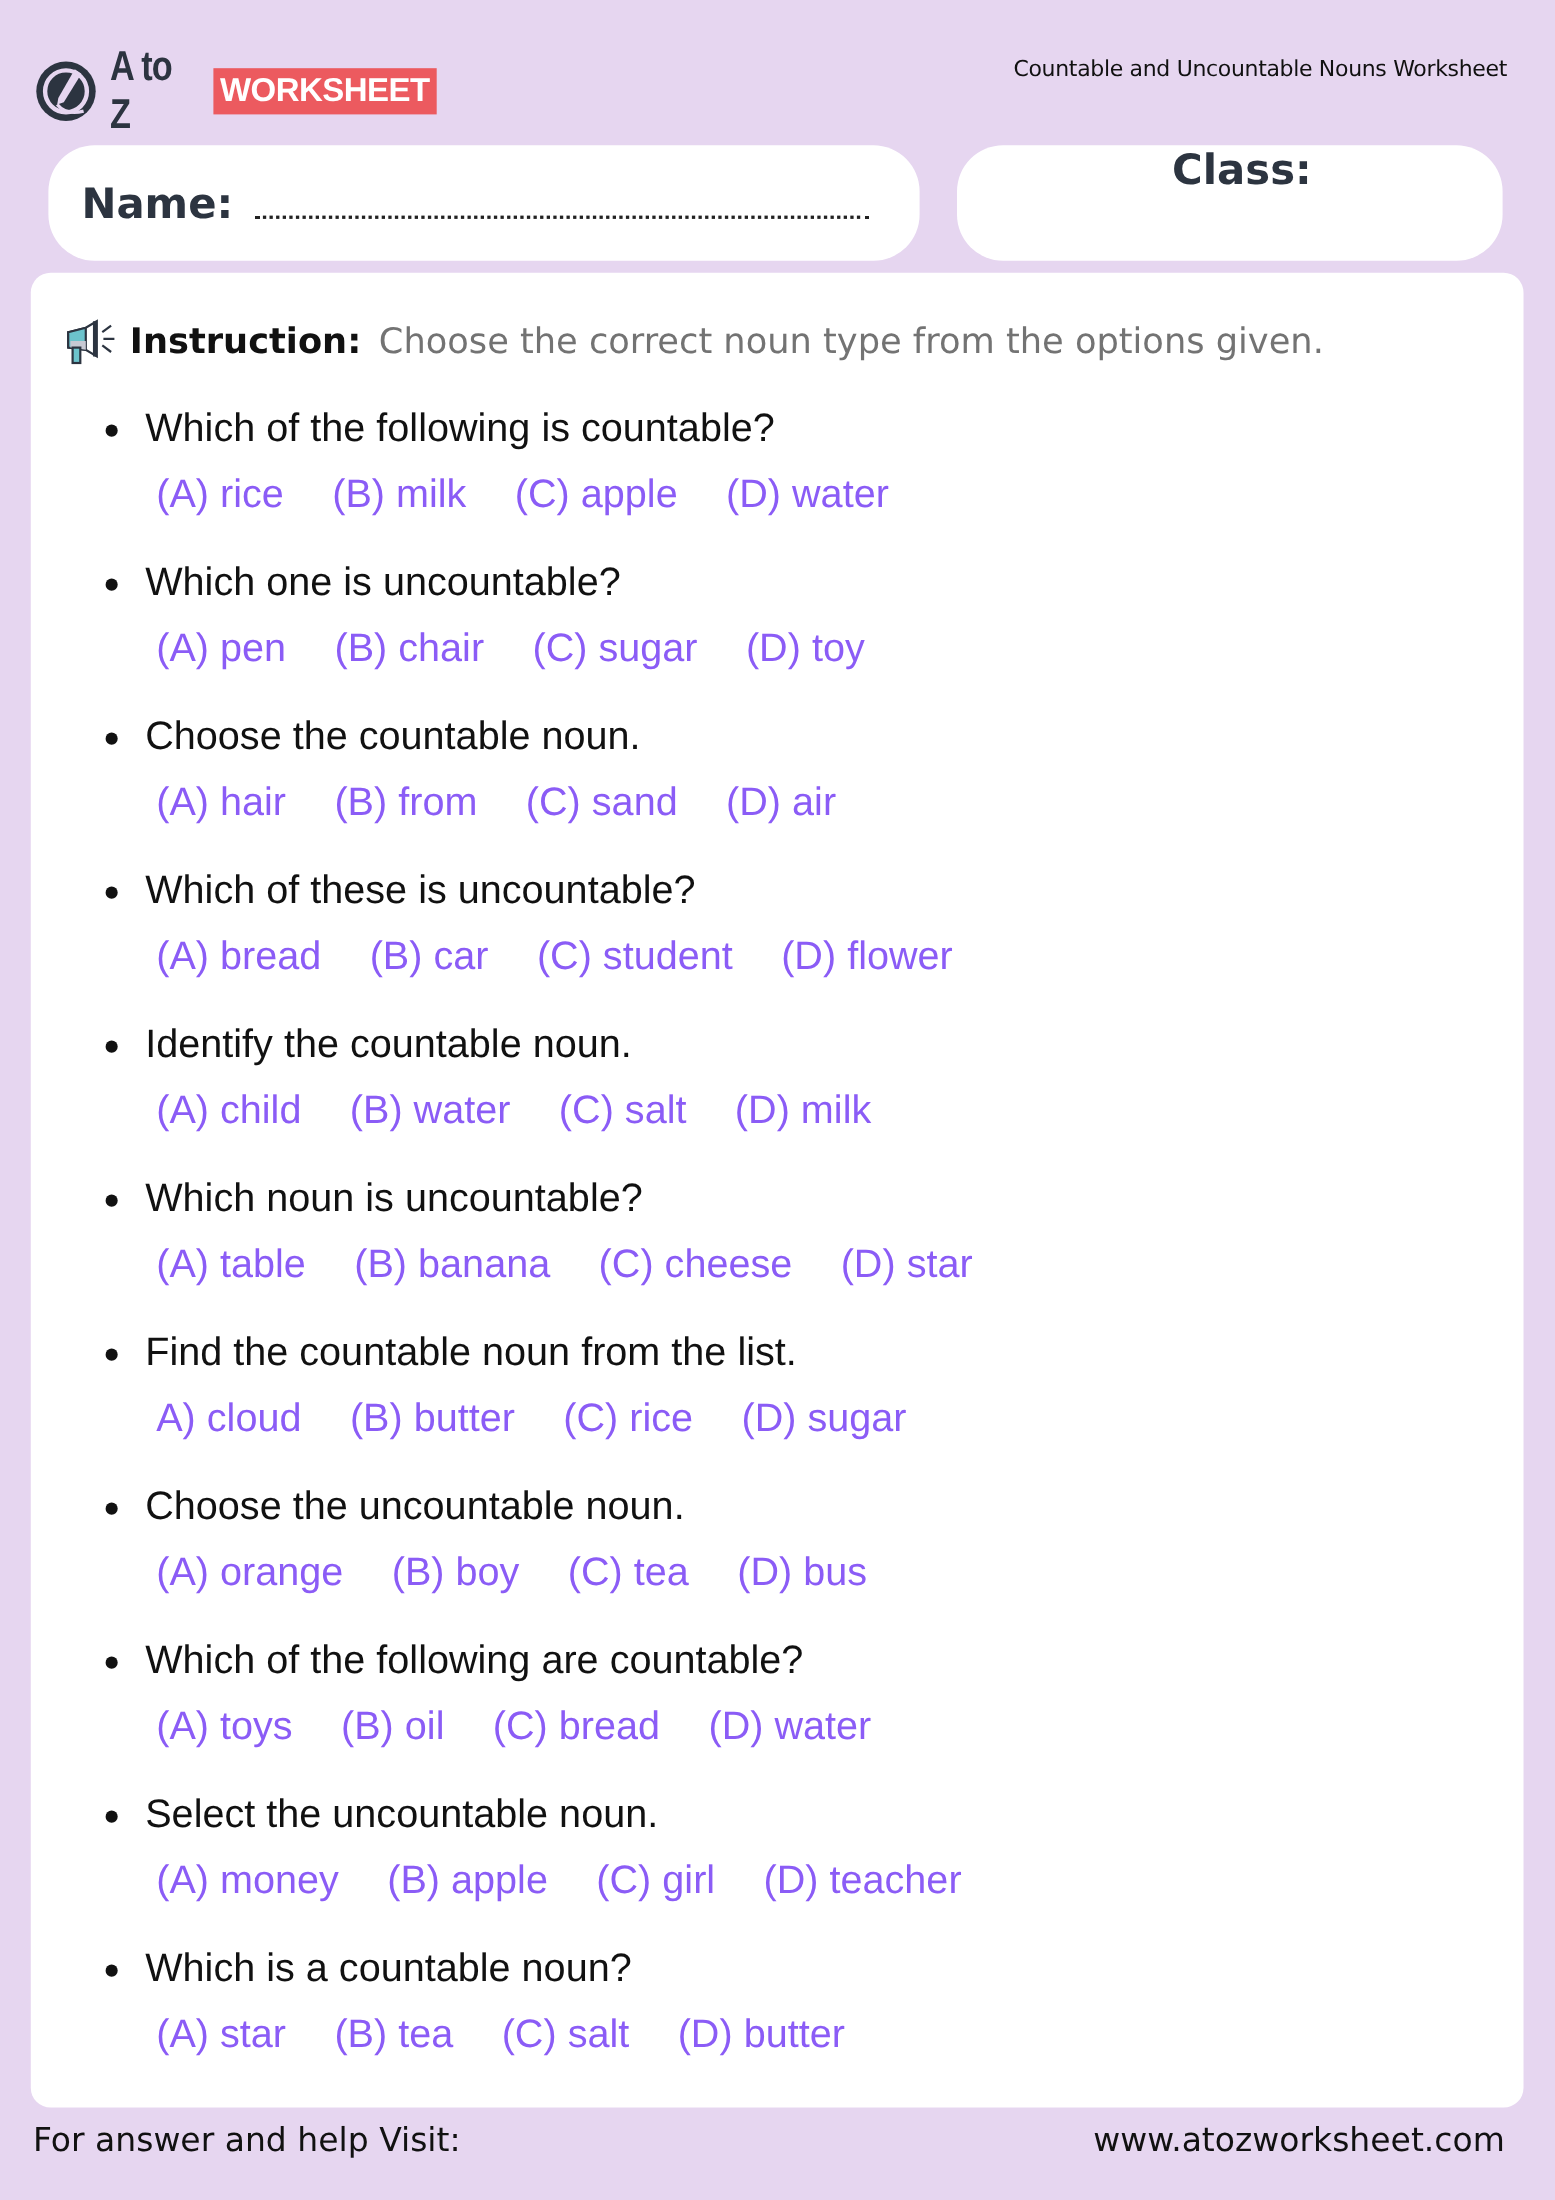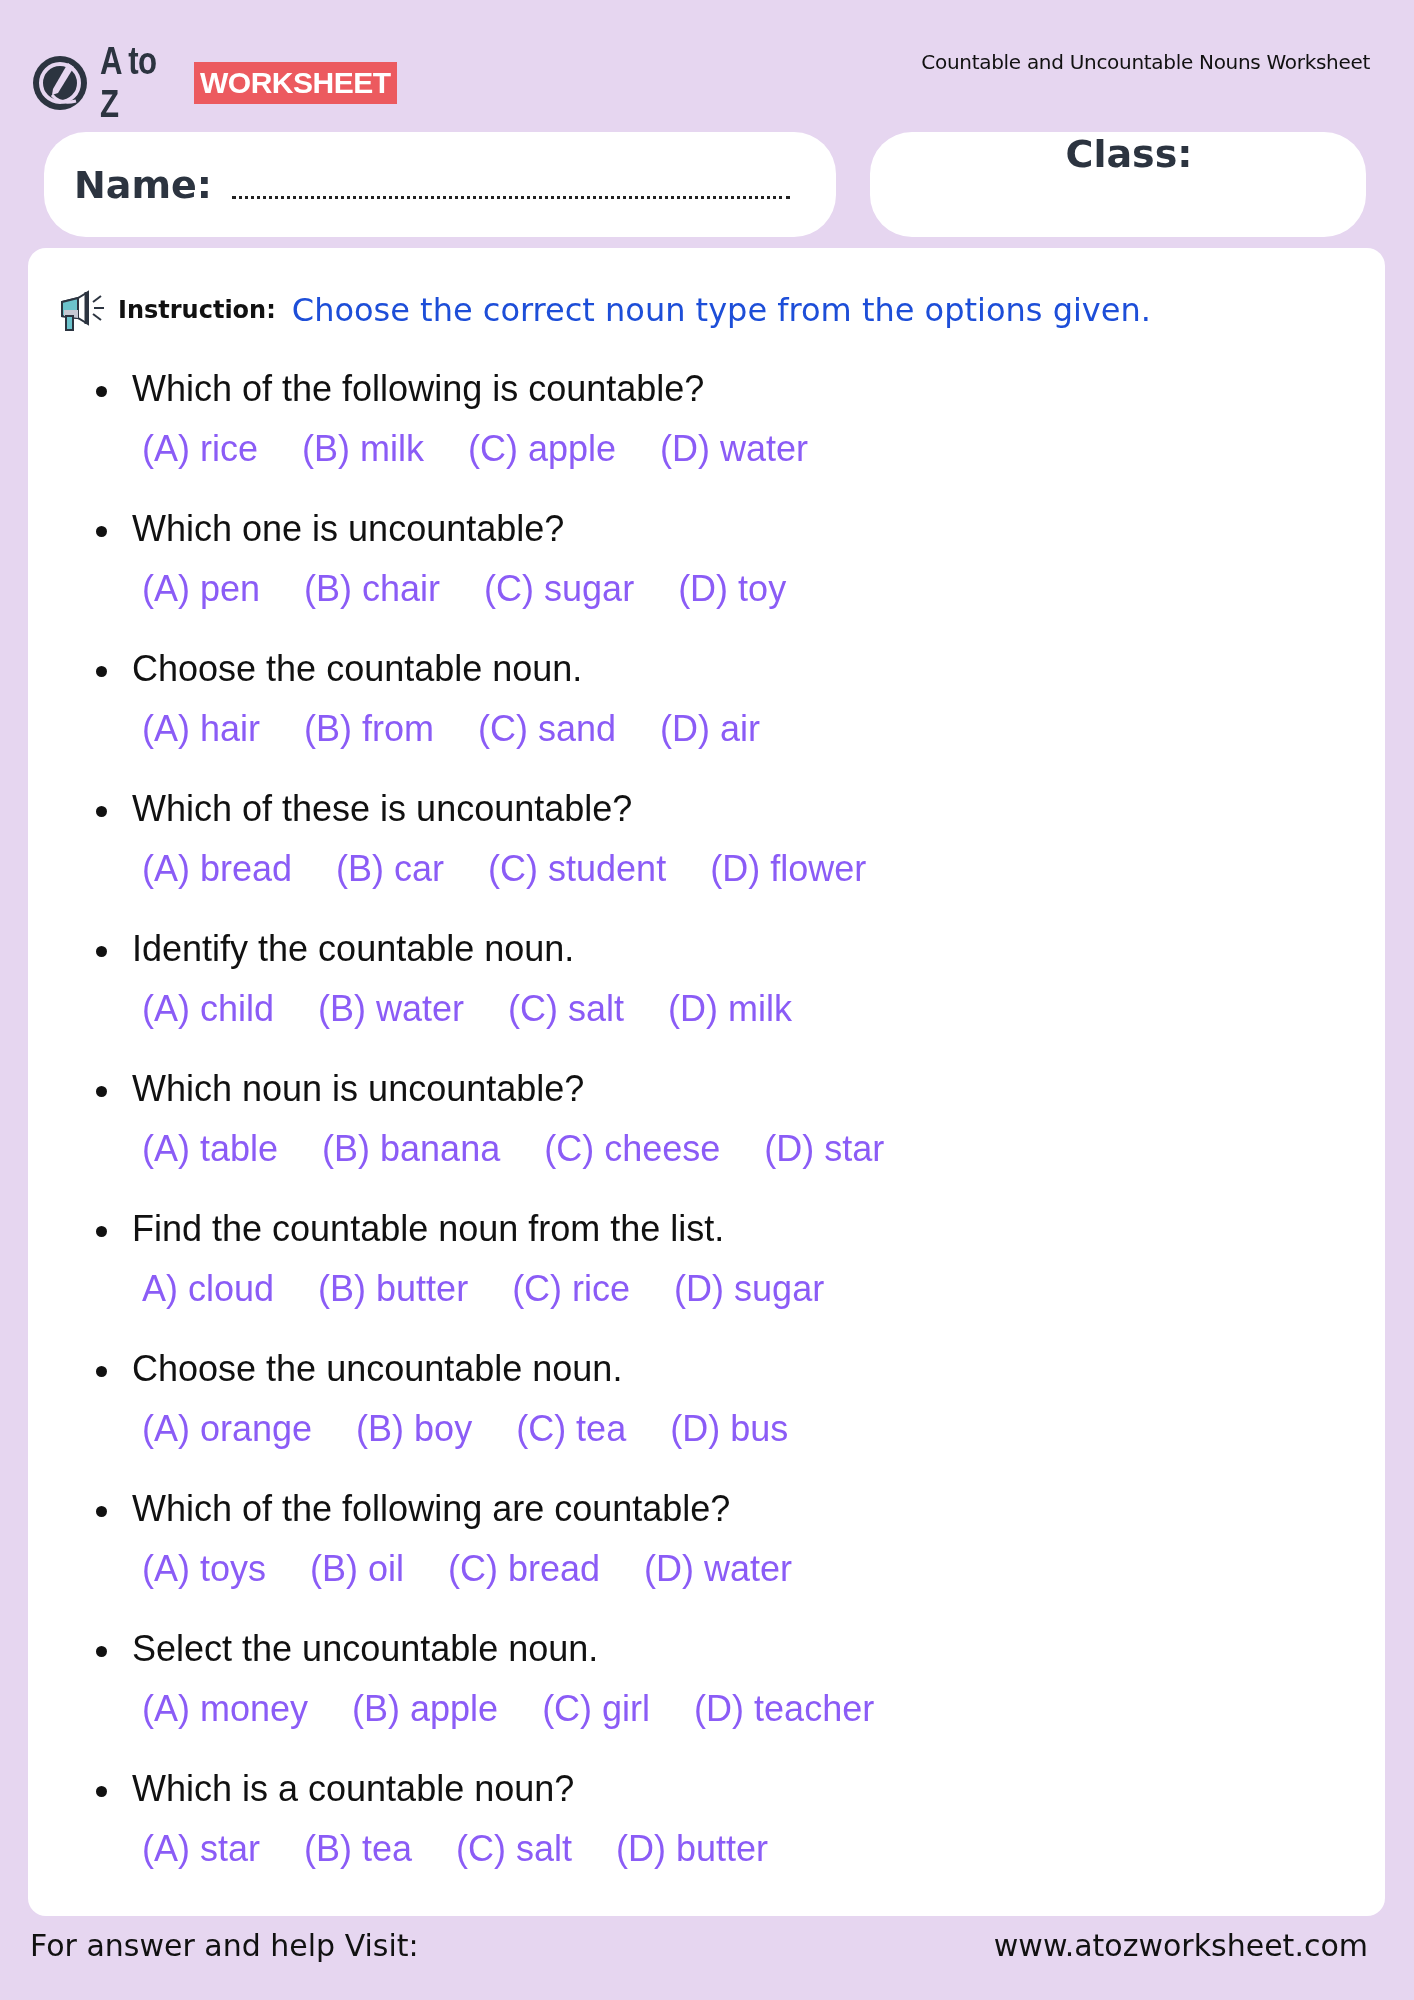--- a/index.html
+++ b/index.html
@@ -42,22 +42,22 @@
   .field-line {
     flex: 1; margin-left: 20px; margin-right: 46px; height: 4px; margin-top: 24px;
     border-bottom: 3px dotted #222;
   }
   .card {
     position: absolute; left: 28px; top: 248px; width: 1357px; height: 1668px;
     background: #fff; border-radius: 18px;
   }
   .instruction { position: absolute; left: 28px; top: 40px; display: flex; align-items: center; }
   .instruction .megaphone { width: 52px; height: 44px; margin-right: 10px; }
-  .instruction .label { font-weight: bold; font-size: 24px; color: #111; margin-right: 16px; }
-  .instruction .text { font-size: 32px; color: #1d4ed8; }
+  .instruction .label { font-weight: bold; font-size: 32px; color: #111; margin-right: 16px; }
+  .instruction .text { font-size: 32px; color: #737373; }
   .questions { position: absolute; left: 62px; top: 120px; list-style: none; }
   .q { height: 140px; position: relative; }
   .q .bullet {
     position: absolute; left: 6px; top: 18px; width: 11px; height: 11px; border-radius: 50%; background: #111;
   }
   .q .qtext {
     position: absolute; left: 42px; top: 0; font-family: "Liberation Sans", sans-serif;
     font-size: 36px; color: #111; white-space: nowrap;
   }
   .q .opts {

